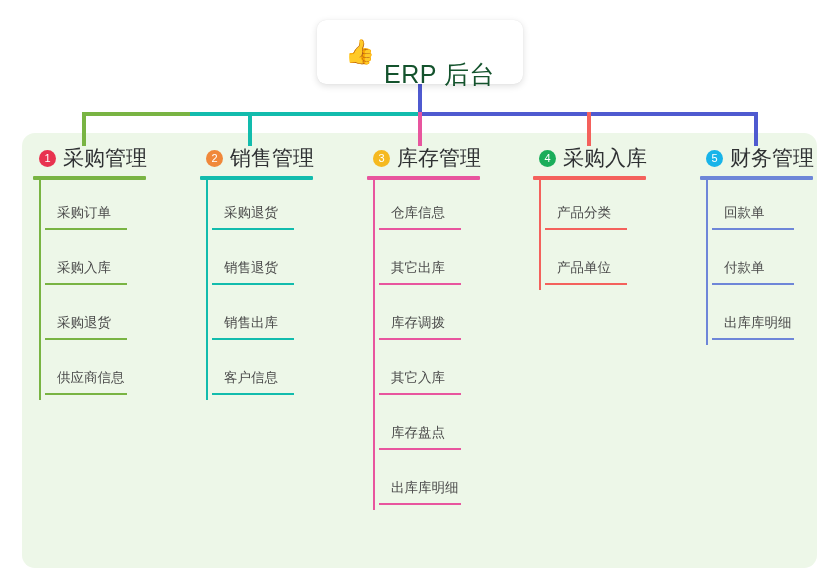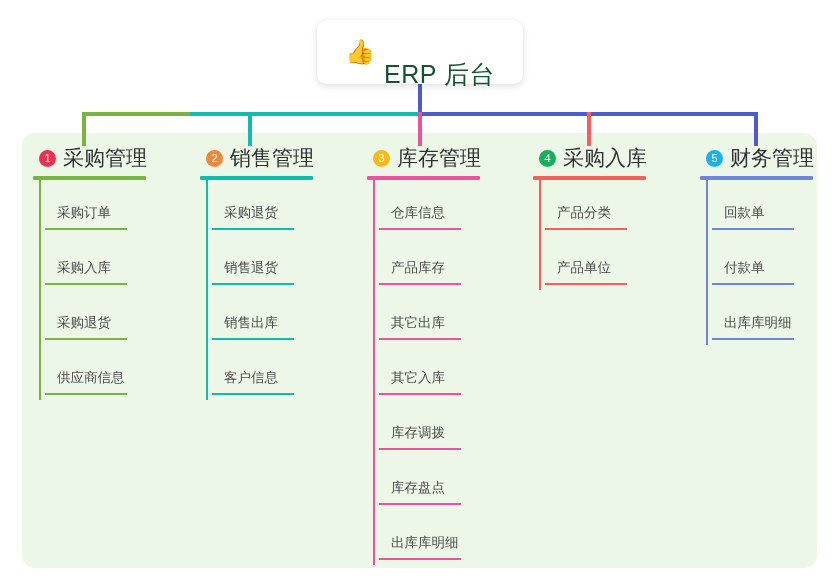--- a/index.html
+++ b/index.html
@@ -235,33 +235,29 @@
     <span class="col-title">库存管理</span>
   </div>
   <div class="head-rule" style="background: rgb(232, 85, 158);"></div>
   <div class="items">
     <div class="spine" style="background: rgb(232, 85, 158);"></div>
     <div class="item">
       <span class="item-label">仓库信息</span>
       <span class="item-rule" style="background: rgb(232, 85, 158);"></span>
     </div>
     <div class="item">
-      <span class="item-label">产品库存</span>
-      <span class="item-rule" style="background: rgb(232, 85, 158);"></span>
-    </div>
-    <div class="item">
       <span class="item-label">其它出库</span>
       <span class="item-rule" style="background: rgb(232, 85, 158);"></span>
     </div>
     <div class="item">
+      <span class="item-label">库存调拨</span>
+      <span class="item-rule" style="background: rgb(232, 85, 158);"></span>
+    </div>
+    <div class="item">
       <span class="item-label">其它入库</span>
-      <span class="item-rule" style="background: rgb(232, 85, 158);"></span>
-    </div>
-    <div class="item">
-      <span class="item-label">库存调拨</span>
       <span class="item-rule" style="background: rgb(232, 85, 158);"></span>
     </div>
     <div class="item">
       <span class="item-label">库存盘点</span>
       <span class="item-rule" style="background: rgb(232, 85, 158);"></span>
     </div>
     <div class="item">
       <span class="item-label">出库库明细</span>
       <span class="item-rule" style="background: rgb(232, 85, 158);"></span>
     </div>

